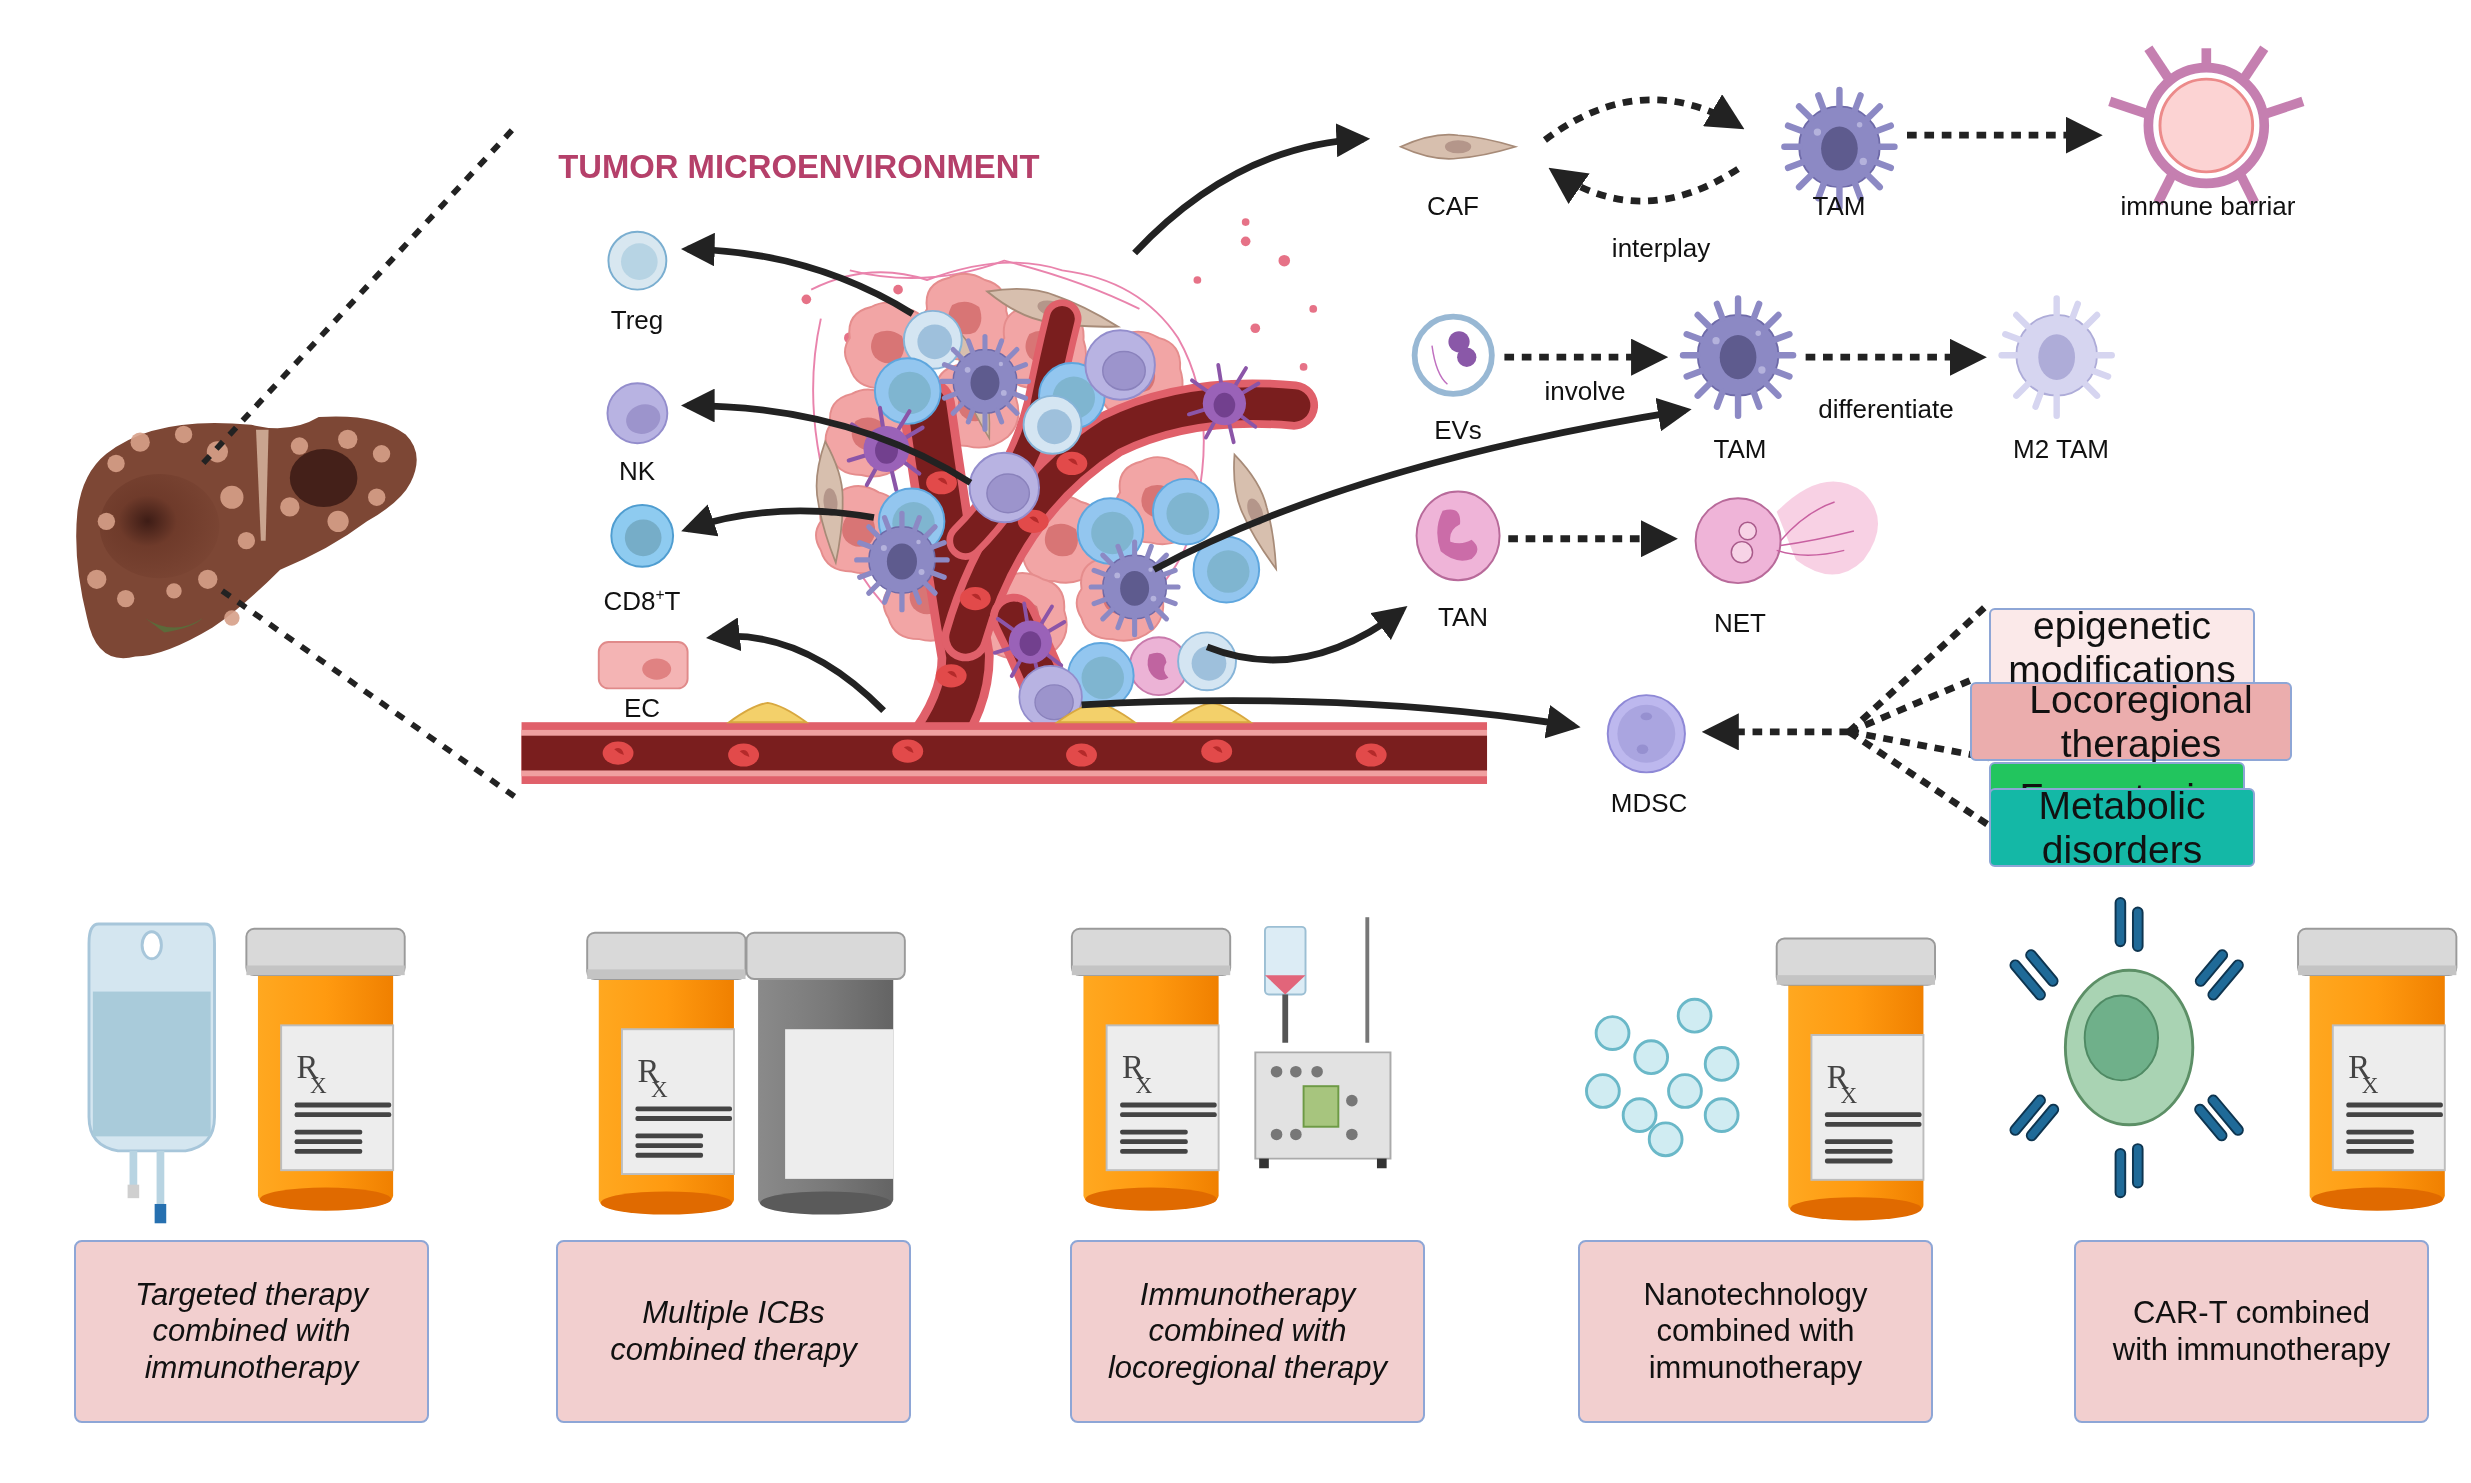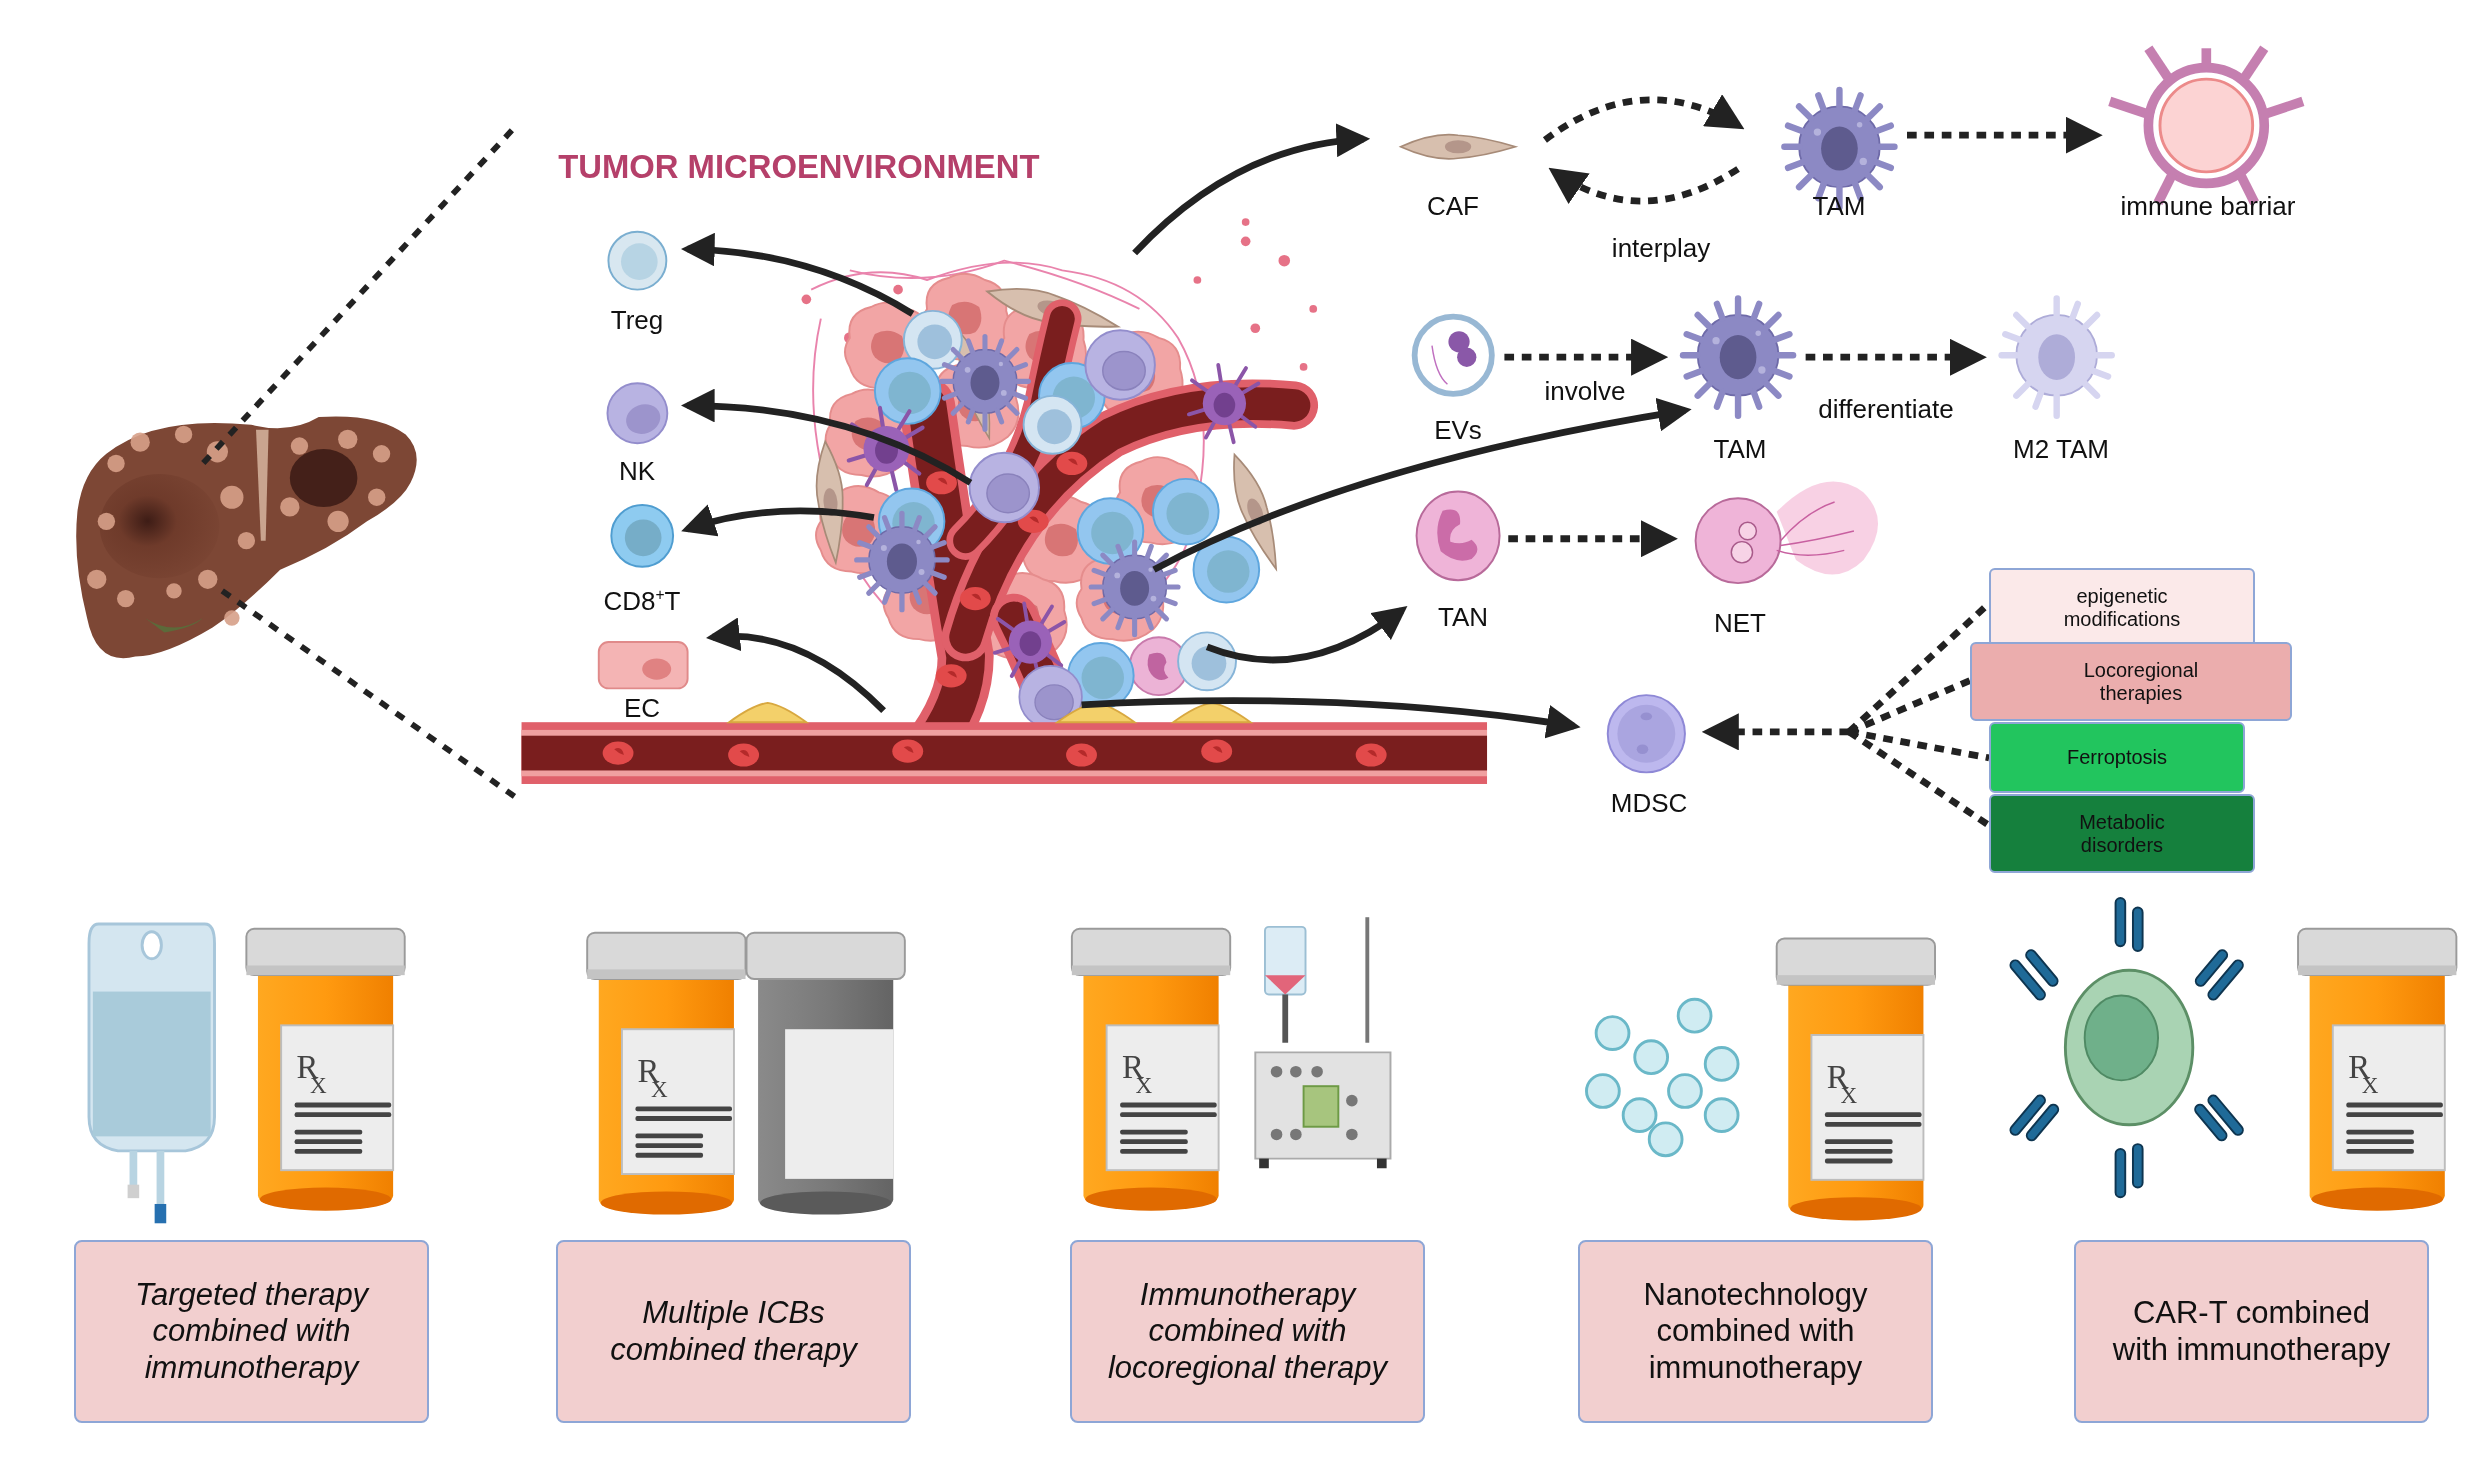--- a/index.html
+++ b/index.html
@@ -1,19 +1,19 @@
 <!DOCTYPE html>
 <html><head>
 <meta charset="utf-8">
 <style>
   html, body { margin:0; padding:0; background:#ffffff; }
   body { width:2472px; height:1483px; position:relative; overflow:hidden; font-family:"Liberation Sans", sans-serif; }
   #stage { position:absolute; left:0; top:0; width:2472px; height:1483px; }
   .lbl { position:absolute; font-family:"Liberation Sans", sans-serif; font-size:26px; color:#111; white-space:nowrap; transform:translateX(-50%); line-height:1; }
-  .rbox { position:absolute; border:2.9px solid #8ea6d6; border-radius:5.8px; box-sizing:border-box; display:flex; align-items:center; justify-content:center; text-align:center; font-size:20px; line-height:1.12; color:#111; }
+  .rbox { position:absolute; border:2.9px solid #8ea6d6; border-radius:5.8px; box-sizing:border-box; display:flex; align-items:center; justify-content:center; text-align:center; font-size:39px; line-height:1.12; color:#111;margin-top:40px; }
   .bbox { position:absolute; top:1240px; width:355px; height:183px; background:#f2cfcf; border:2.9px solid #8ea6d6; border-radius:7.7px; box-sizing:border-box; display:flex; align-items:center; justify-content:center; text-align:center; font-size:31px; line-height:1.18; color:#111; }
   .bbox span { display:block; white-space:pre-line; }
   .it { font-style:italic; }
   sup { font-size:60%; }
 </style>
 </head>
 <body>
 
 <svg id="stage" width="2472" height="1483" viewBox="0 0 2560 1536" xmlns="http://www.w3.org/2000/svg">
   <defs>
@@ -465,21 +465,21 @@
     <span style="white-space:pre-line">epigenetic
 modifications</span>
   </div>
 <div class="rbox" style="left:1970px;top:642px;width:322px;height:79px;background:#ebadad;padding-left:20px;">
     <span style="white-space:pre-line">Locoregional
 therapies</span>
   </div>
 <div class="rbox" style="left:1989px;top:722px;width:256px;height:71px;background:#22c55e;">
     <span style="white-space:pre-line">Ferroptosis</span>
   </div>
-<div class="rbox" style="left:1989px;top:794px;width:266px;height:79px;background:#15803d;">
+<div class="rbox" style="left:1989px;top:748px;width:266px;height:79px;background:#14b8a6;">
     <span style="white-space:pre-line">Metabolic
 disorders</span>
   </div>
 
 <div class="bbox it" style="left:74px;">
     <span>Targeted therapy
 combined with
 immunotherapy</span>
   </div>
 <div class="bbox it" style="left:556px;">

